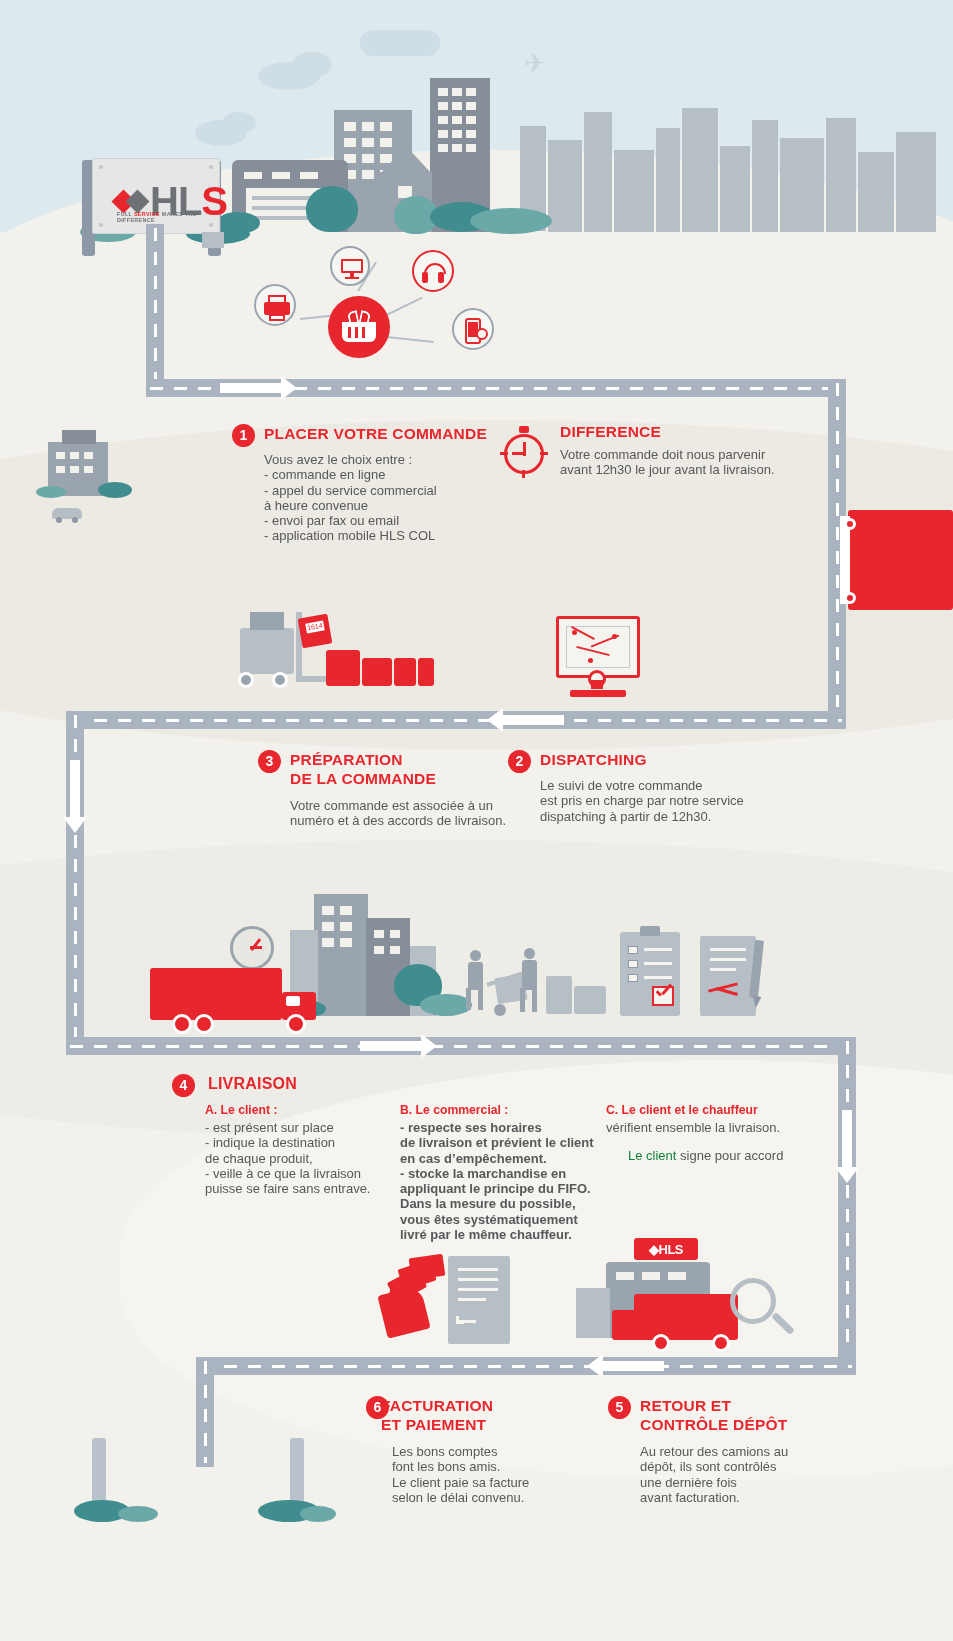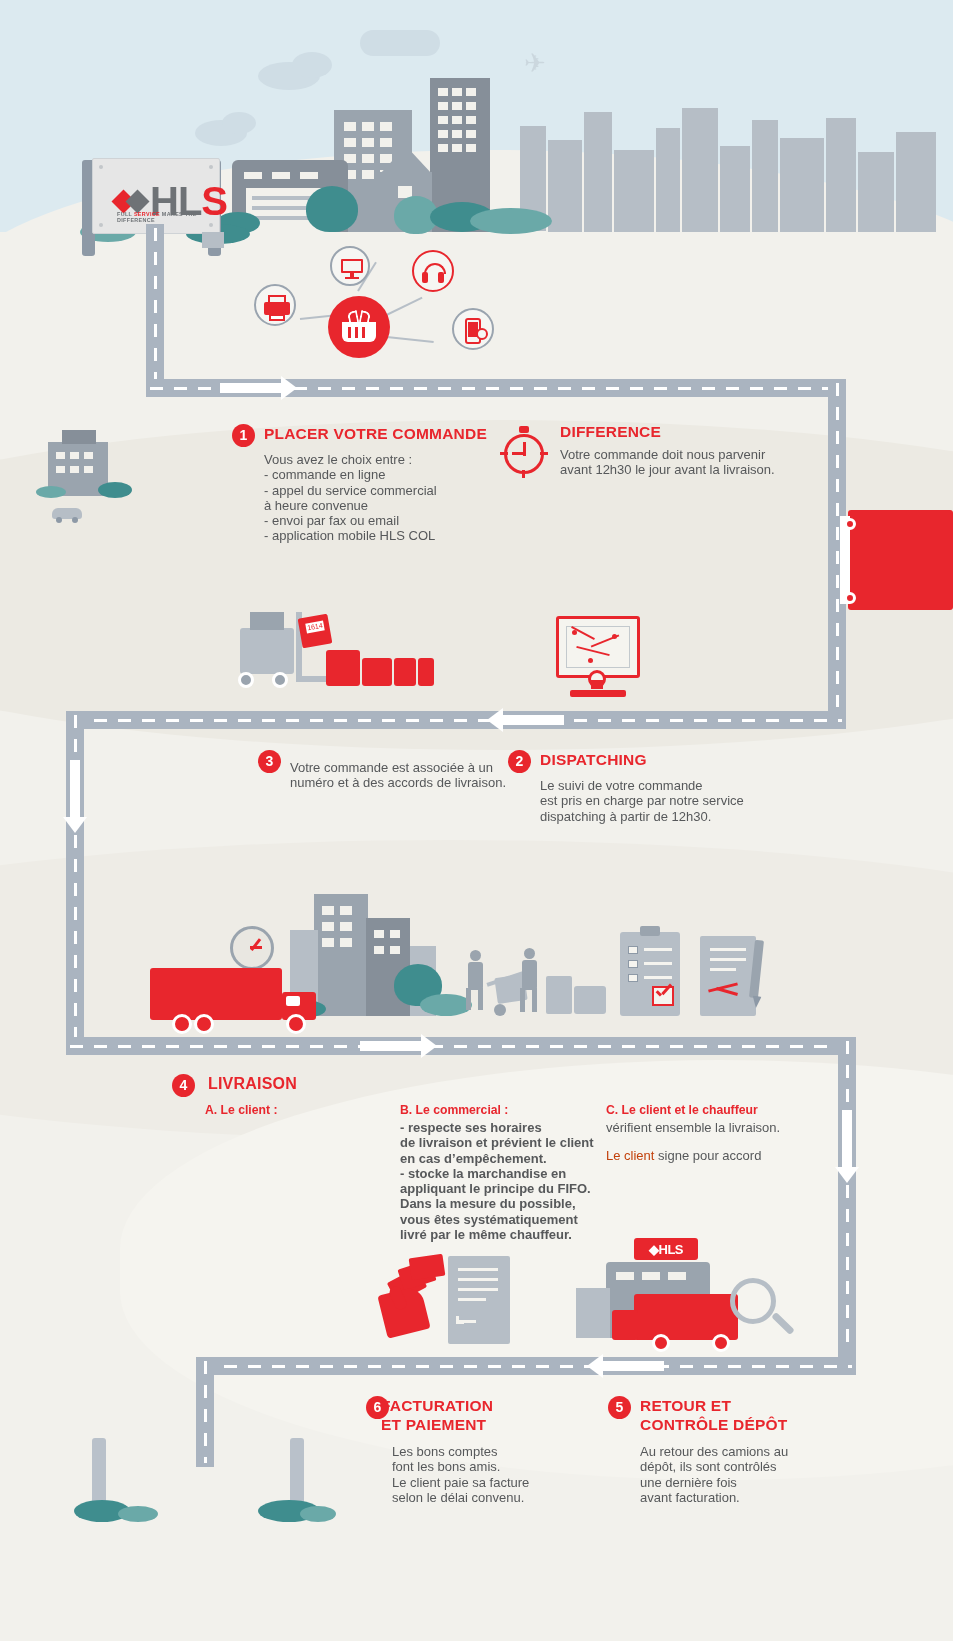--- a/index.html
+++ b/index.html
@@ -76,21 +76,21 @@
   .step-title {
     color: #e8262d; font-weight: bold; letter-spacing: .2px;
     font-size: 15.5px; line-height: 19px;
   }
   .step-title.lg { font-size: 16px; }
   .body-txt {
     color: #56585a; font-size: 13px; line-height: 15.3px;
     white-space: pre-line;
   }
   .sub-head { color: #e8262d; font-size: 12.2px; font-weight: bold; line-height: 16px; }
-  .red-inline { color: #c2410c; font-weight: normal; }
+  .red-inline { color: #15803d; font-weight: normal; margin-left: 22px; }
 
   
   .signpost { position: absolute; background: #8d99a6; width: 13px; border-radius: 3px; }
   .signboard {
     position: absolute; background: #e6e6e6; border: 1px solid #cfd3d6;
   }
   .screw { position: absolute; width: 4px; height: 4px; border-radius: 50%; background: #c3c7ca; }
 
   .logo-wrap { position: absolute; left: 0; top: 0; width: 100%; height: 100%; }
   .logo-row { position: absolute; left: 22px; top: 20px; display: flex; align-items: center; }
@@ -389,20 +389,22 @@
     <div style="position:absolute;left:572px;top:630px;width:5px;height:5px;border-radius:50%;background:#e8262d;"></div>
     <div style="position:absolute;left:612px;top:634px;width:5px;height:5px;border-radius:50%;background:#e8262d;"></div>
     <div style="position:absolute;left:588px;top:658px;width:5px;height:5px;border-radius:50%;background:#e8262d;"></div>
     <div style="position:absolute;left:588px;top:670px;width:18px;height:18px;border:3px solid #e8262d;border-radius:50%;background:#f5f4ef;"></div>
     <div style="position:absolute;left:591px;top:680px;width:12px;height:9px;background:#e8262d;"></div>
     <div style="position:absolute;left:570px;top:690px;width:56px;height:7px;background:#e8262d;border-radius:2px;"></div>
   </div>
 
   <div class="step" style="left:258px;top:750px;width:250px;">
     <div class="badge">3</div>
+    <div class="step-title" style="margin-left:32px;white-space:pre-line;">PRÉPARATION
+DE LA COMMANDE</div>
     <div class="body-txt" style="margin-left:32px;margin-top:10px;">Votre commande est associée à un
 numéro et à des accords de livraison.</div>
   </div>
 
   <div class="step" style="left:508px;top:750px;width:250px;">
     <div class="badge">2</div>
     <div class="step-title" style="margin-left:32px;">DISPATCHING</div>
     <div class="body-txt" style="margin-left:32px;margin-top:9px;">Le suivi de votre commande
 est pris en charge par notre service
 dispatching à partir de 12h30.</div>
@@ -484,20 +486,25 @@
     <div style="position:absolute;left:752px;top:996px;width:9px;height:12px;background:#8d99a6;transform:rotate(6deg);clip-path:polygon(0 0,100% 0,50% 100%);"></div>
   </div>
 
   <div class="step" style="left:172px;top:1074px;width:160px;">
     <div class="badge">4</div>
     <div class="step-title lg" style="margin-left:36px;">LIVRAISON</div>
   </div>
 
   <div class="step" style="left:205px;top:1102px;width:190px;">
     <div class="sub-head">A. Le client :</div>
+    <div class="body-txt" style="margin-top:2px;">- est présent sur place
+- indique la destination
+   de chaque produit,
+- veille à ce que la livraison
+   puisse se faire sans entrave.</div>
   </div>
 
   <div class="step" style="left:400px;top:1102px;width:200px;">
     <div class="sub-head">B. Le commercial :</div>
     <div class="body-txt" style="margin-top:2px;font-weight:bold;">- respecte ses horaires
    de livraison et prévient le client
    en cas d’empêchement.
 - stocke la marchandise en
    appliquant le principe du FIFO.
 Dans la mesure du possible,

